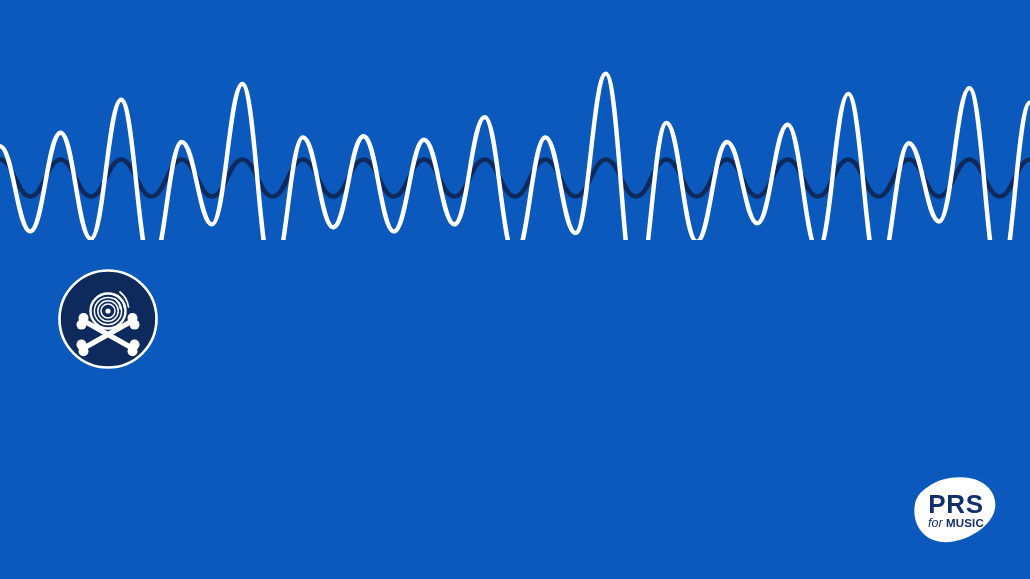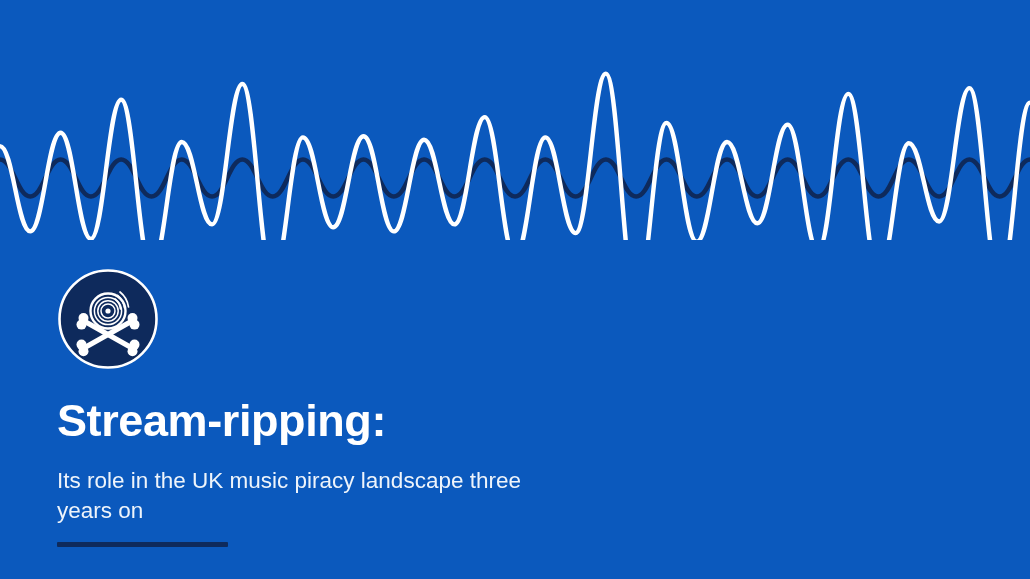--- a/index.html
+++ b/index.html
@@ -140,20 +140,26 @@
           <circle cx="51" cy="43" r="7.0" fill="none" stroke="#ffffff" stroke-width="1.5"></circle>
           <circle cx="51" cy="43" r="2.6" fill="#ffffff"></circle>
           <path d="M58 31 A14 14 0 0 1 63.5 41" fill="none" stroke="#ffffff" stroke-width="1.7" stroke-linecap="round"></path>
           <path d="M60.5 27.5 A18.5 18.5 0 0 1 67.5 40" fill="none" stroke="#ffffff" stroke-width="1.7" stroke-linecap="round"></path>
           <path d="M63 24 A23 23 0 0 1 71.5 39" fill="none" stroke="#ffffff" stroke-width="1.7" stroke-linecap="round"></path>
         </g>
       </g>
     </svg>
   </div>
 
-  <div class="textblock">
-    <h1 class="title">Stream-ripping:</h1>
-    <p class="subtitle">Its role in the UK music piracy landscape three years on</p>
-    <div class="rule"></div>
+
+  <div class="logo">
+    <svg viewBox="0 0 96 72" aria-hidden="true">
+      <path fill="#ffffff" d="M20.5 13.5 C34 3.5 58 1.5 72 8.5 C85 15 90 28 86 39.5
+               C82 51 69 61 55 66 C41 71 27 70 18 63 C9 56 5.5 45 6.5 34.5
+               C7.5 24 12 19 20.5 13.5 Z"></path>
+      <text x="48" y="40" text-anchor="middle" font-family="Liberation Sans, sans-serif" font-size="26" font-weight="bold" letter-spacing="0.6" fill="#12306b">PRS</text>
+      <text x="48" y="54" text-anchor="middle" font-family="Liberation Sans, sans-serif" font-size="12.5" fill="#12306b">
+        <tspan font-style="italic" font-weight="normal">for</tspan><tspan font-weight="bold" font-size="11.5" letter-spacing="0.2"> MUSIC</tspan>
+      </text>
+    </svg>
   </div>
-
 
 </div>
 
 </body></html>

